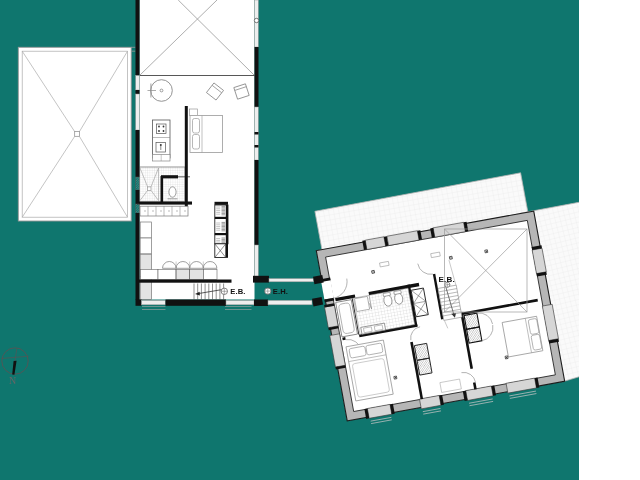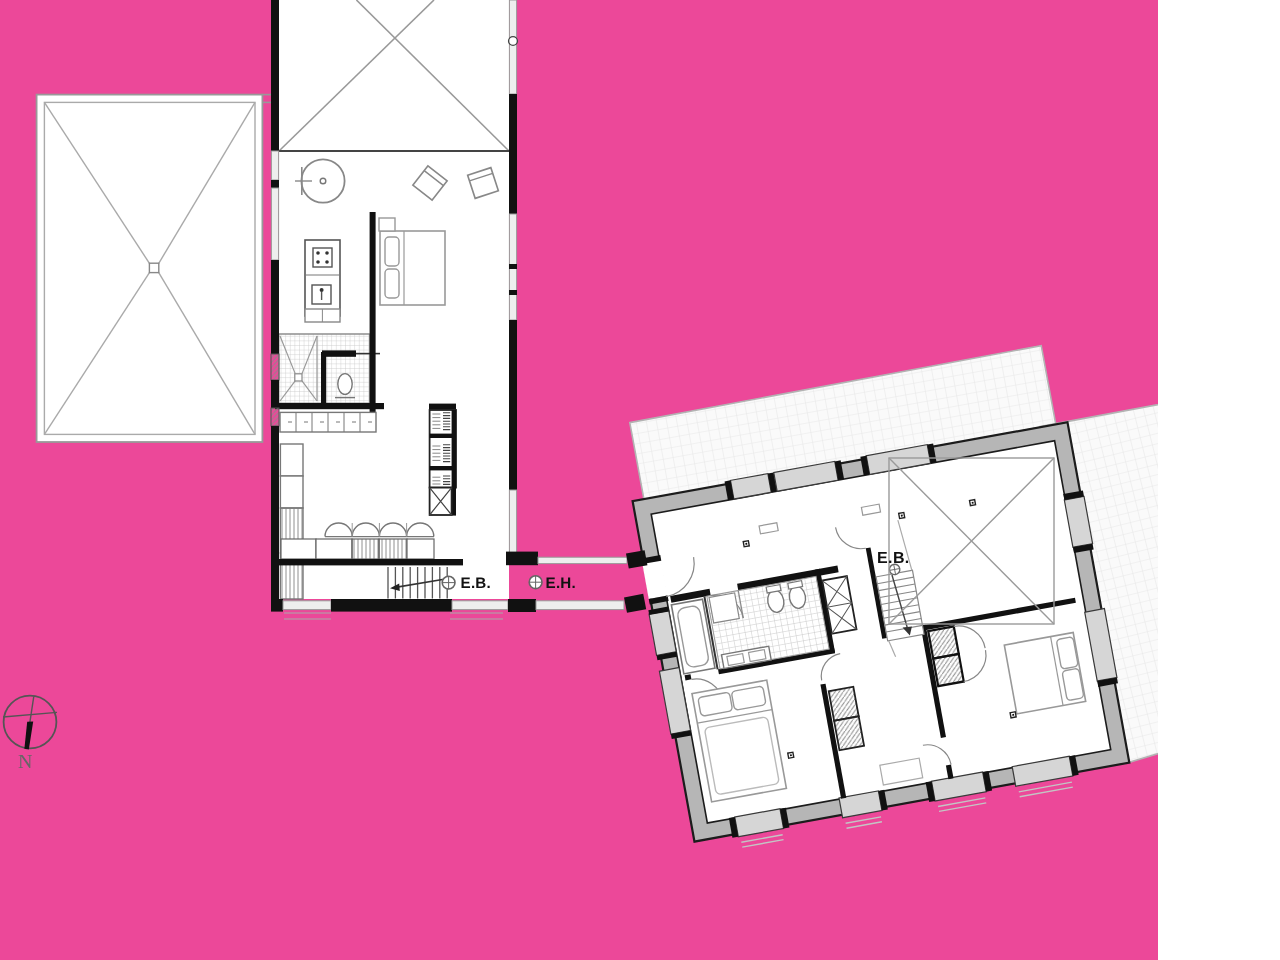--- a/index.html
+++ b/index.html
@@ -1,16 +1,16 @@
 <!DOCTYPE html>
 <html><head>
 <meta charset="utf-8">
 <style>
 html,body{margin:0;padding:0;background:#ffffff;}
-#page{position:relative;width:579px;height:480px;background:#ec4899;overflow:hidden;
+#page{position:relative;width:579px;height:480px;background:#0f766e;overflow:hidden;
 font-family:"Liberation Sans", sans-serif;}
 svg{display:block;}
 </style>
 </head>
 <body>
 <div id="page">
 <svg width="640" height="480" viewBox="0 0 640 480">
 <defs>
 <pattern id="gridA" width="5" height="5" patternUnits="userSpaceOnUse" patternTransform="rotate(-10.3)">
   <path d="M0,0 H5 M0,0 V5" stroke="#e7e7e7" stroke-width="0.6" fill="none"></path>

